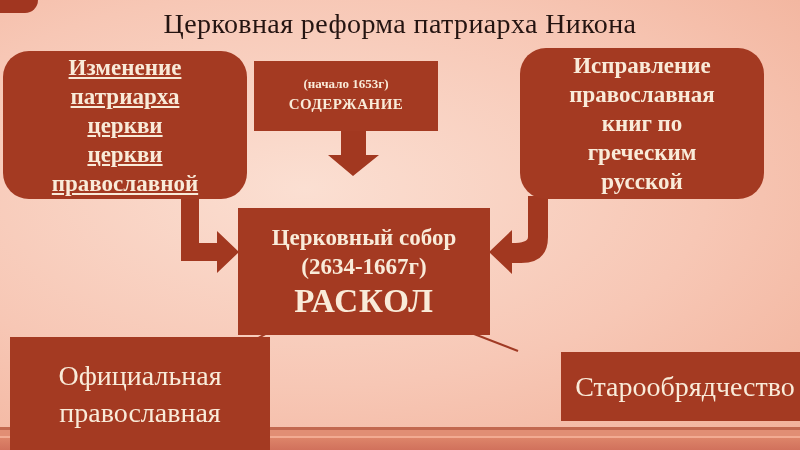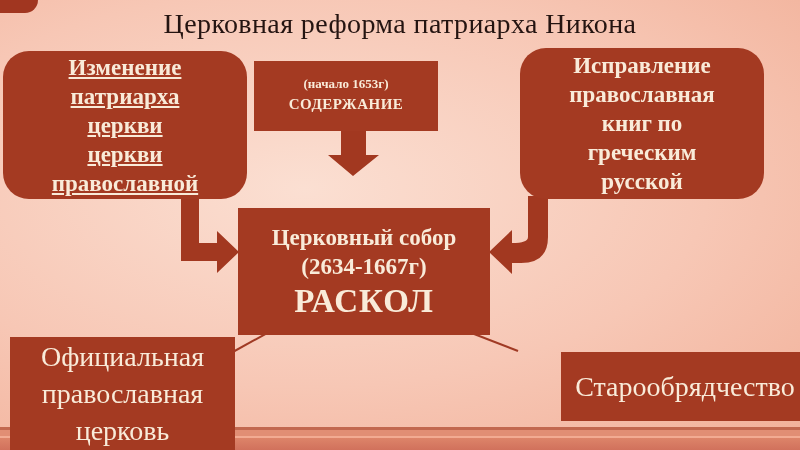--- a/index.html
+++ b/index.html
@@ -45,21 +45,21 @@
   .rounded{border-radius:26px;}
   .node-left{left:3px;top:51px;width:244px;height:148px;text-decoration:underline;}
   .node-left .ln, .node-right .ln{font-size:23px;font-weight:700;line-height:29px;}
   .node-content{left:254px;top:61px;width:184px;height:70px;}
   .node-content .sub{font-size:13px;font-weight:700;line-height:17px;}
   .node-content .lbl{font-size:15px;font-weight:700;line-height:25px;letter-spacing:.5px;}
   .node-right{left:520px;top:48px;width:244px;height:151px;}
   .node-council{left:238px;top:177px;width:252px;height:127px;margin-top:31px;}
   .node-council .ln1,.node-council .ln2{font-size:23px;font-weight:700;line-height:29px;}
   .node-council .ln3{font-size:33px;font-weight:700;line-height:40px;letter-spacing:1px;}
-  .node-official{left:10px;top:337px;width:225px;height:113px;font-family:Liberation Serif, serif;}
+  .node-official{left:10px;top:337px;width:260px;height:113px;font-family:Liberation Serif, serif;}
   .node-official .ln{font-size:28px;font-weight:400;line-height:37px;}
   .node-old{left:519px;top:352px;width:248px;height:69px;margin-left:42px;}
   .node-old .ln{font-size:28px;font-weight:400;}
 </style>
 </head>
 <body>
 
 <div class="slide">
 
   <div class="corner-wedge"></div>
@@ -106,20 +106,19 @@
 
   <div class="node node-council">
     <div class="ln1">Церковный собор</div>
     <div class="ln2">(2634-1667г)</div>
     <div class="ln3">РАСКОЛ</div>
   </div>
 
   <div class="node node-official">
     <div class="ln">Официальная</div>
     <div class="ln">православная</div>
-    <div class="ln">церковь</div>
   </div>
 
   <div class="node node-old">
     <div class="ln">Старообрядчество</div>
   </div>
 
 </div>
 
 </body></html>

